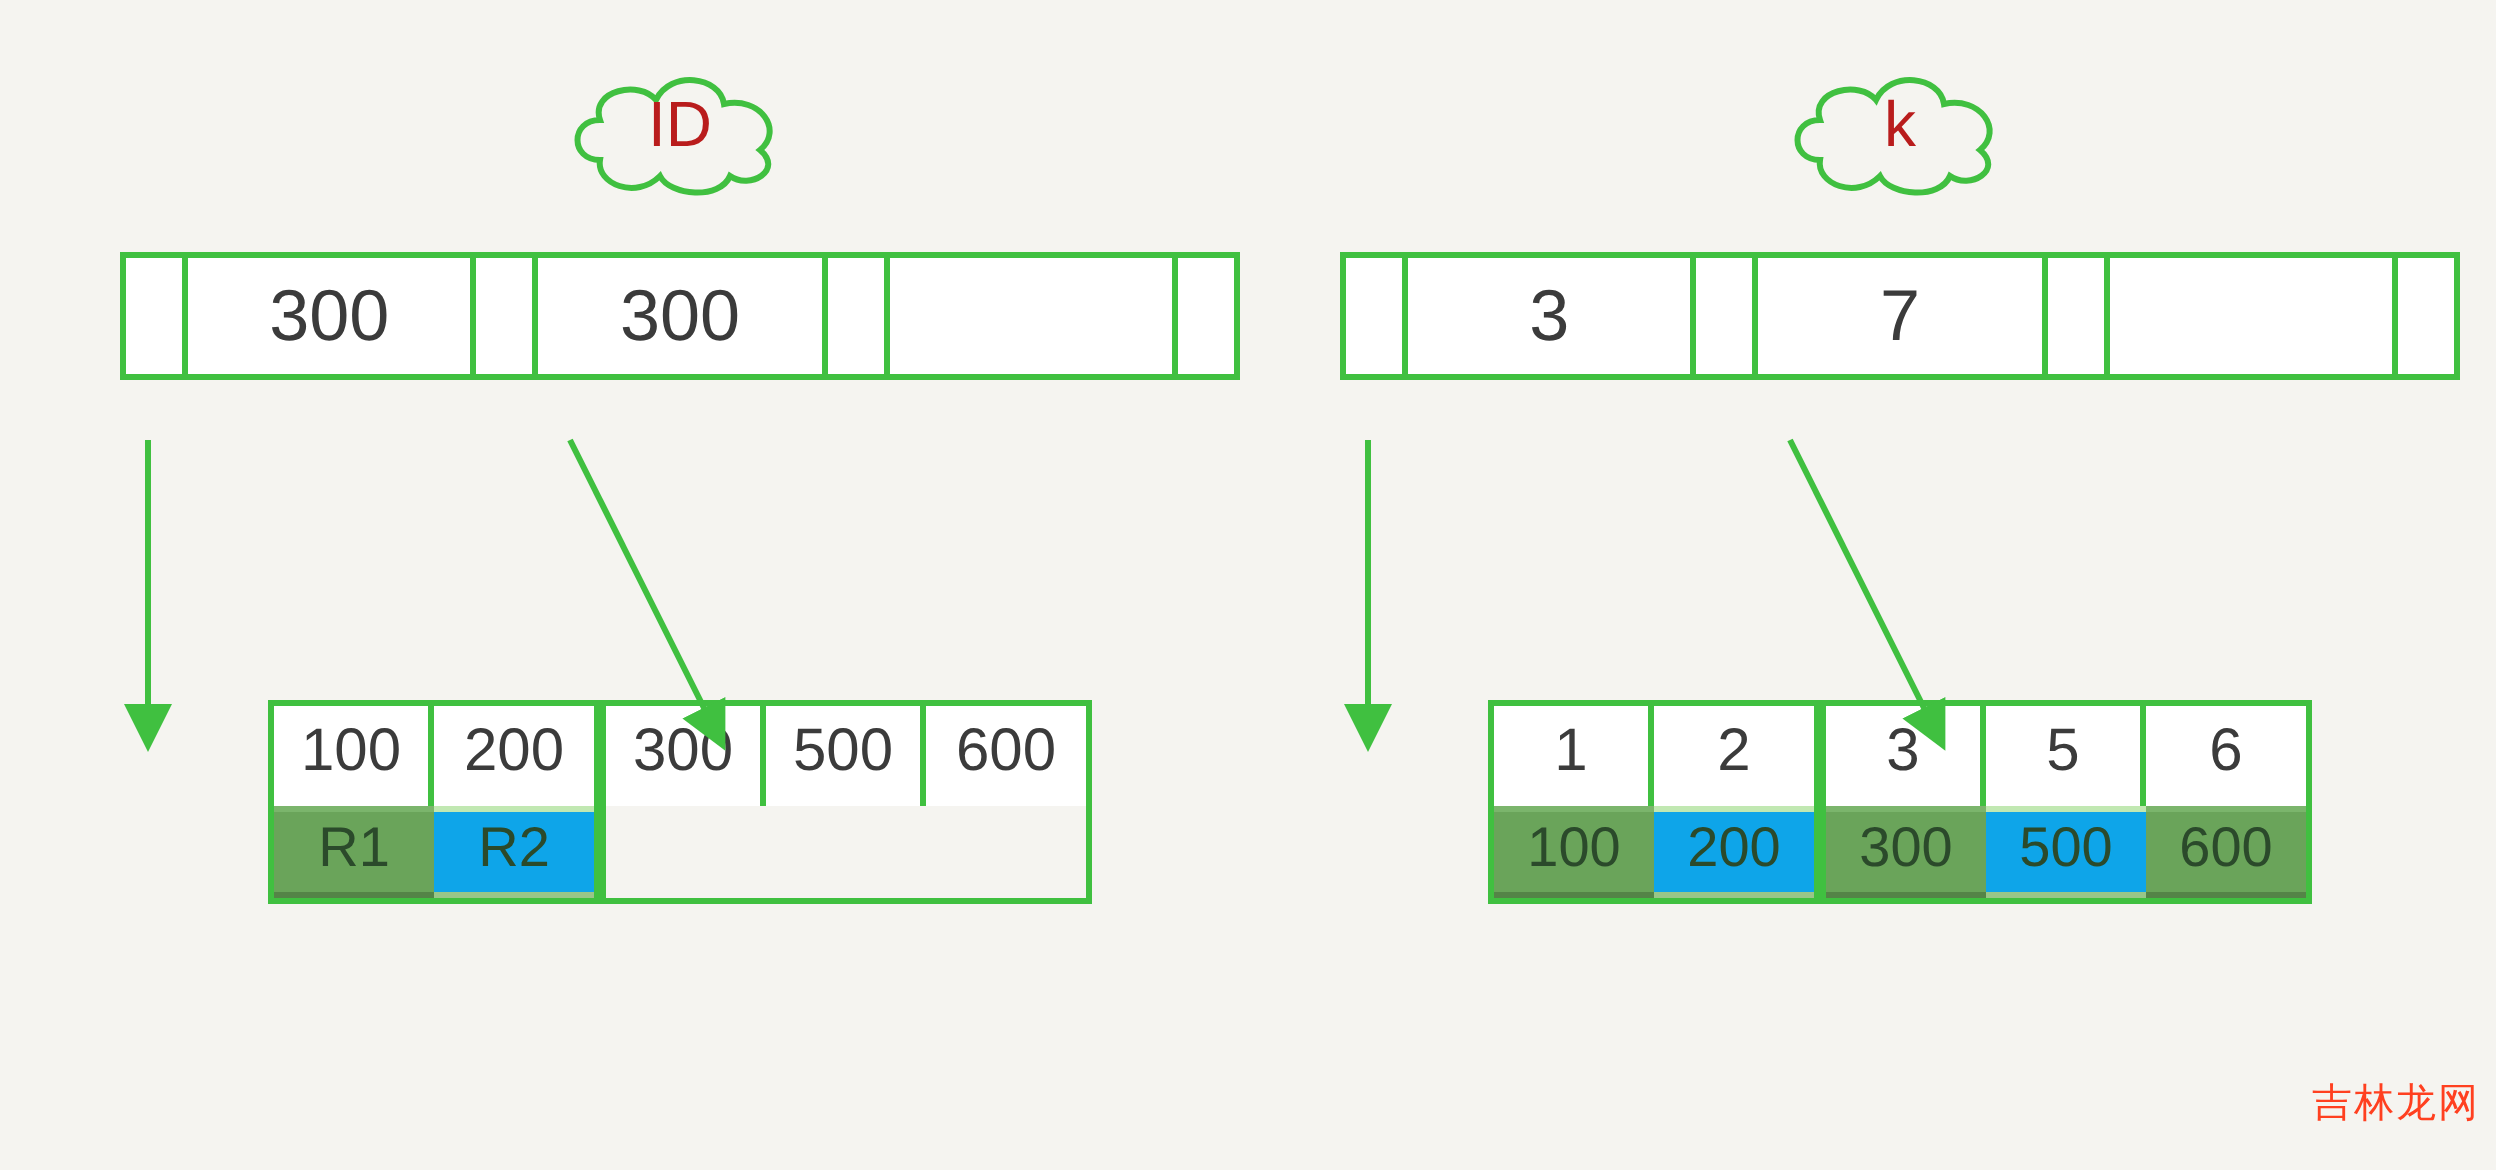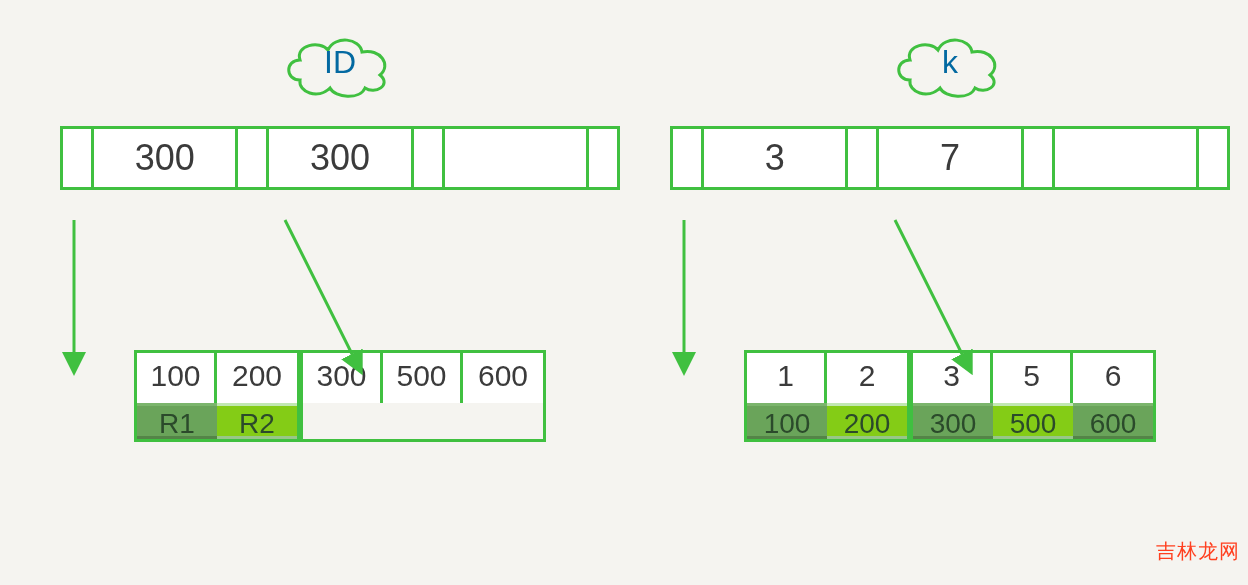--- a/index.html
+++ b/index.html
@@ -19,21 +19,21 @@
   .tree-left{ left:60px; }
   .tree-right{ left:670px; }
 
   .cloud{
     position:relative;
     width:120px;
     height:68px;
     margin:0 auto 28px auto;
     text-align:center;
     font-size:32px;
-    color:#0369a1;
+    color:#b91c1c;
     line-height:64px;
   }
   .cloud svg{
     position:absolute;
     top:0;left:0;
     width:100%;height:100%;
   }
   .cloud span{ position:relative; }
 
   .node-row{
@@ -78,29 +78,29 @@
     text-align:center;
     font-size:30px;
     color:#3b3b3b;
     border-right:3px solid #40c040;
     box-sizing:border-box;
   }
   .leaf-keys > div:last-child{ border-right:none; }
   .leaf-vals{ display:flex; }
   .leaf-vals > div{
     width:80px;
-    height:36px;
+    height:46px;
     line-height:42px;
     text-align:center;
     font-size:28px;
     color:#2b4a2b;
     box-sizing:border-box;
   }
   .gdark{ background:#6aa45a; box-shadow:inset 0 -3px 0 #548447, inset 0 3px 0 #7bb56c; }
-  .glite{ background:#84cc16; box-shadow:inset 0 -3px 0 #98c688, inset 0 3px 0 #c1e8b2; }
+  .glite{ background:#0ea5e9; box-shadow:inset 0 -3px 0 #98c688, inset 0 3px 0 #c1e8b2; }
 
   svg.arrows{
     position:absolute;
     top:190px;
     left:0;
     width:100%;
     height:180px;
     overflow:visible;
   }
 

